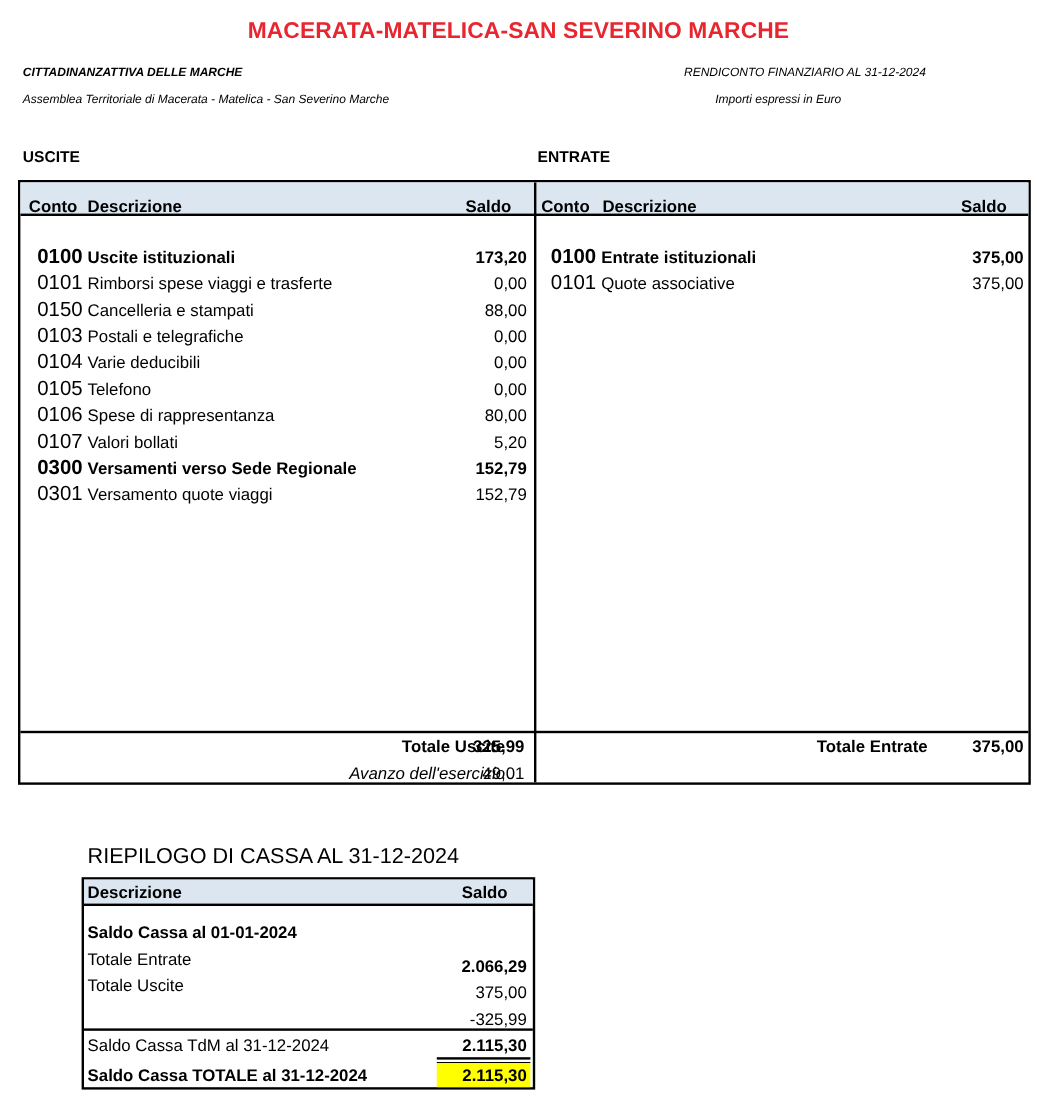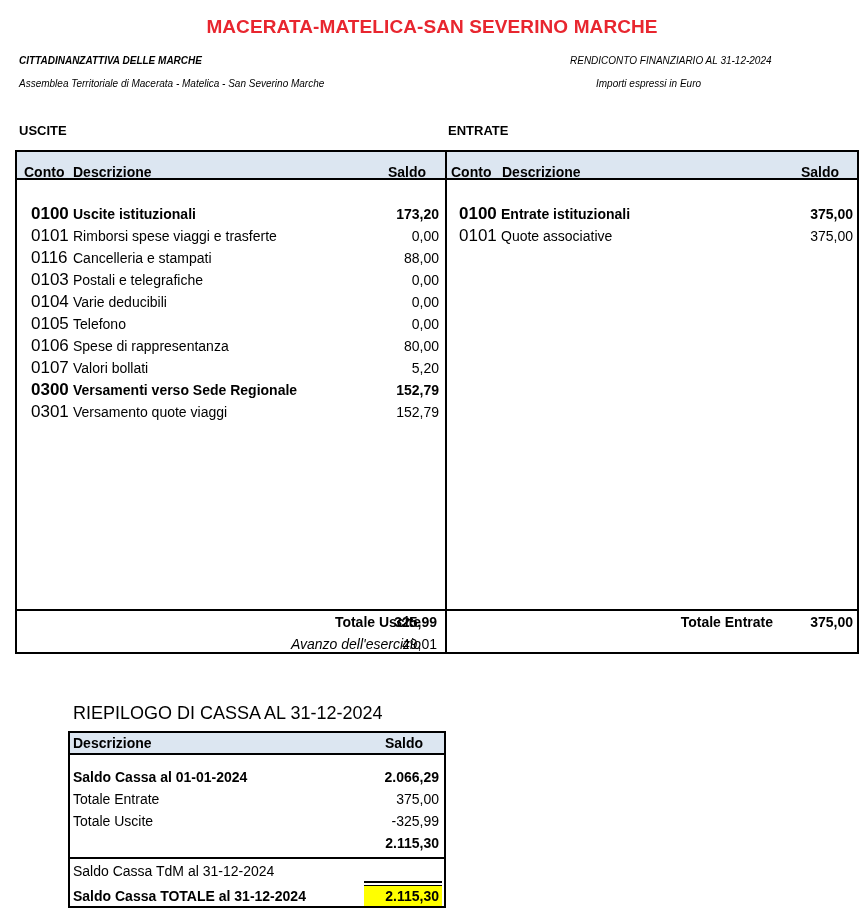--- a/index.html
+++ b/index.html
@@ -54,21 +54,21 @@
   .riepilogo-title { left:73px; top:703px; font-size:18px; }
   .riep-box { left:68px; top:731px; width:378px; height:177px;
               border:2px solid #000; box-sizing:border-box; }
   .riep-head { position:absolute; left:0; top:0; width:374px; height:22px;
                background:#dce6f1; border-bottom:2px solid #000; box-sizing:border-box;
                font-weight:bold; font-size:14px; line-height:20px; }
   .riep-head .d { position:absolute; left:3px; }
   .riep-head .s { position:absolute; right:21px; }
   .riep-row { position:absolute; left:3px; width:366px; height:22px; line-height:22px; font-size:14px; }
   .riep-row .d { position:absolute; left:0; }
-  .riep-row .s { position:absolute; right:0; }
+  .riep-row .s { position:absolute; right:0;margin-top:28px; }
   .riep-row.bold { font-weight:bold; }
   .riep-sep { position:absolute; left:0; top:124px; width:374px; height:2px; background:#000; }
   .riep-dbl { position:absolute; left:294px; top:148px; width:78px; height:5px;
               border-top:2px solid #000; border-bottom:1px solid #000; box-sizing:border-box; }
   .highlight { position:absolute; left:294px; top:153px; width:78px; height:20px; background:#ffff00; }
   .riep-final-val { position:absolute; right:5px; top:152px; height:22px; line-height:22px;
                     font-size:14px; font-weight:bold; }
   .riep-final-label { position:absolute; left:3px; top:152px; height:22px; line-height:22px;
                     font-size:14px; font-weight:bold; }
 </style>
@@ -104,21 +104,21 @@
       <span class="conto">0100</span>
       <span class="desc">Uscite istituzionali</span>
       <span class="val">173,20</span>
     </div>
     <div class="row" style="top:73px">
       <span class="conto">0101</span>
       <span class="desc">Rimborsi spese viaggi e trasferte</span>
       <span class="val">0,00</span>
     </div>
     <div class="row" style="top:95px">
-      <span class="conto">0116</span>
+      <span class="conto">0150</span>
       <span class="desc">Cancelleria e stampati</span>
       <span class="val">88,00</span>
     </div>
     <div class="row" style="top:117px">
       <span class="conto">0103</span>
       <span class="desc">Postali e telegrafiche</span>
       <span class="val">0,00</span>
     </div>
     <div class="row" style="top:139px">
       <span class="conto">0104</span>

